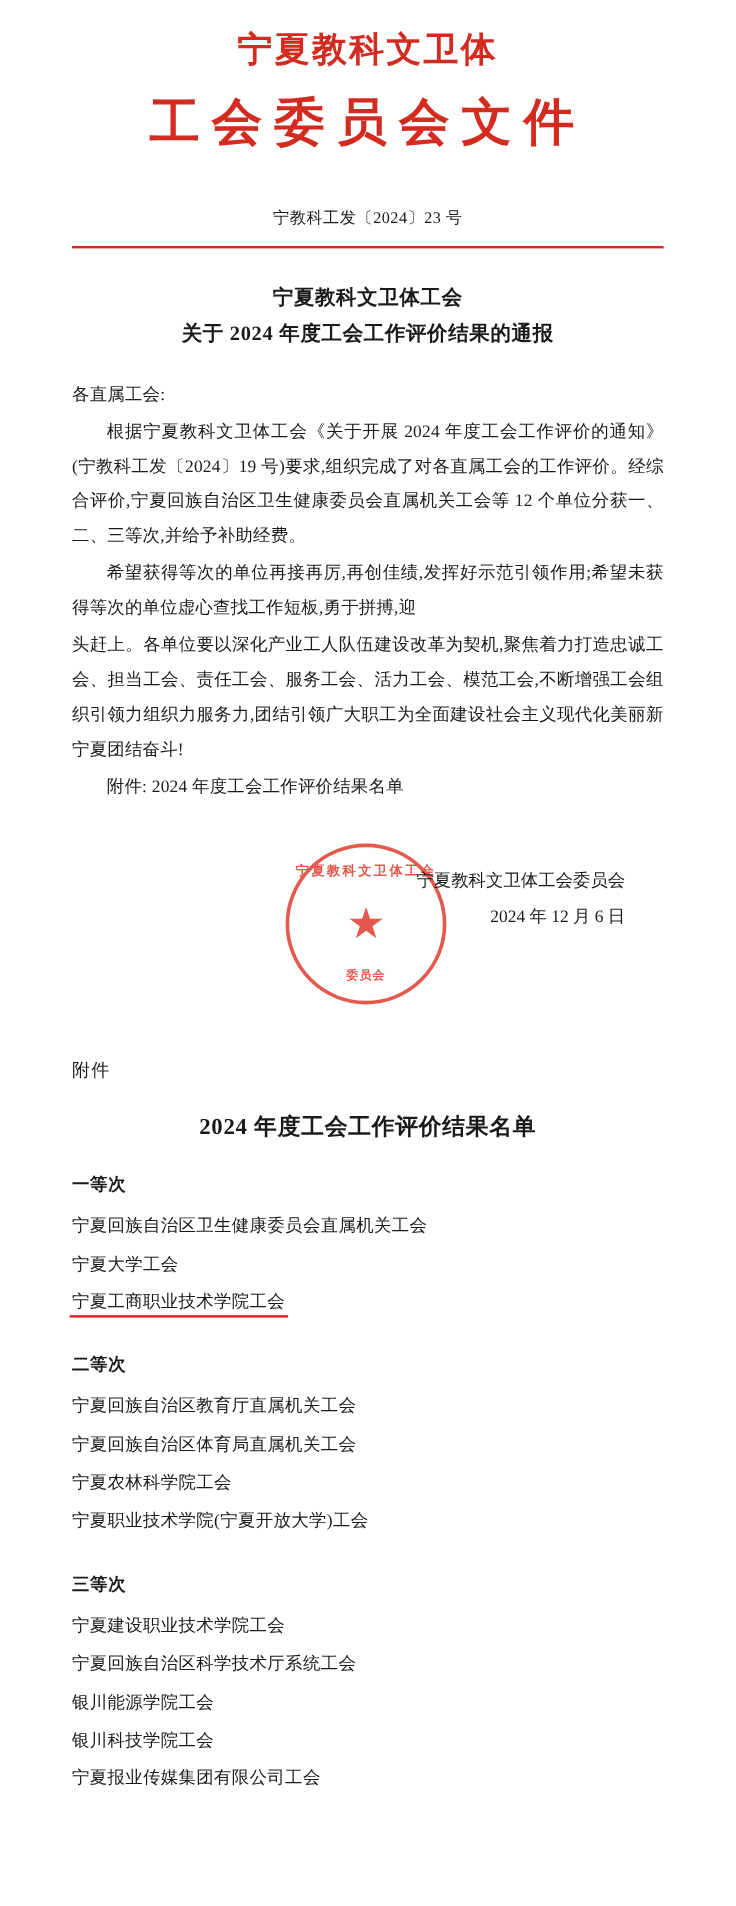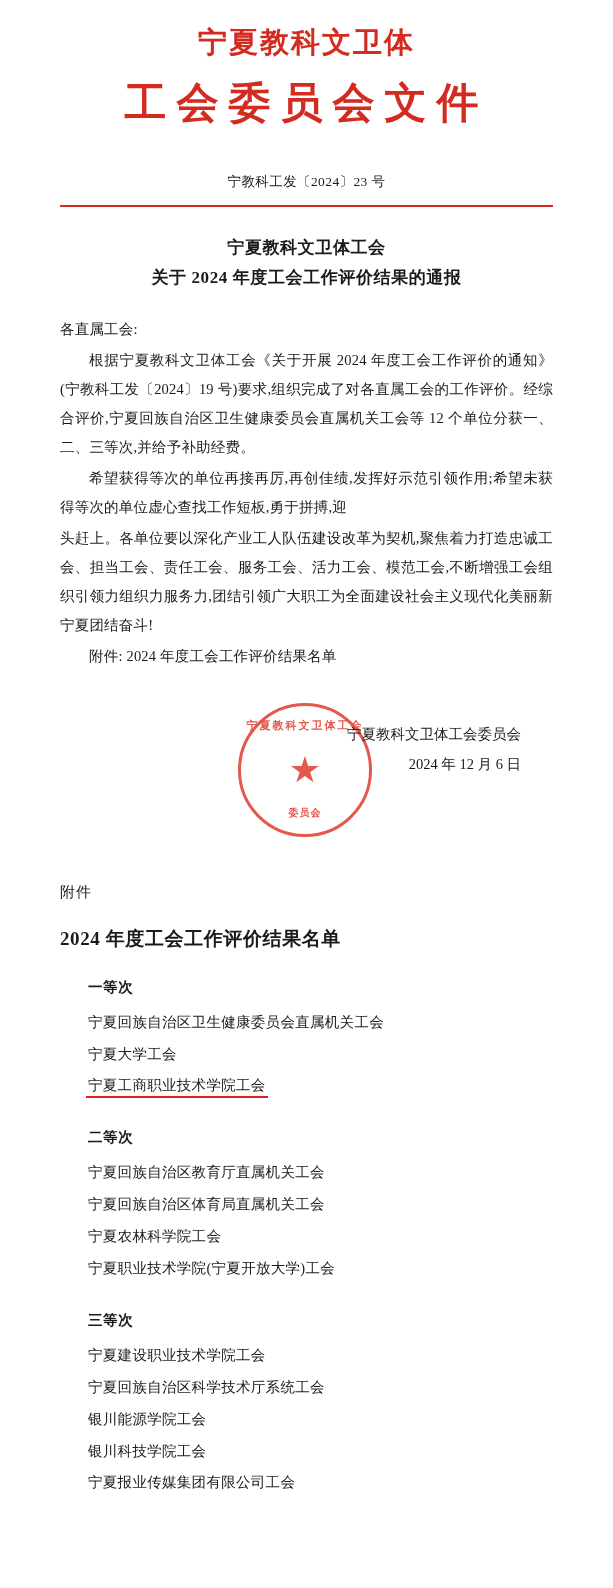--- a/index.html
+++ b/index.html
@@ -129,29 +129,28 @@
   }
   .seal-text-top { top: 12px; }
   .seal-text-bottom { bottom: 14px; font-size: 10px; letter-spacing: 1px;}
   
   .attach-label {
     margin-top: 36px;
     font-size: 15px;
     letter-spacing: 1px;
   }
   .attach-title {
-    text-align: left;
+    text-align: center;
     font-size: 19px;
     font-weight: bold;
     margin-top: 24px;
     letter-spacing: 0.6px;
   }
   .grade-group {
     margin-top: 26px;
-    margin-left: 28px;
   }
   .grade-heading {
     font-size: 14.5px;
     font-weight: bold;
     margin-bottom: 10px;
     letter-spacing: 0.6px;
   }
   .grade-item {
     font-size: 14.5px;
     line-height: 2.2;

